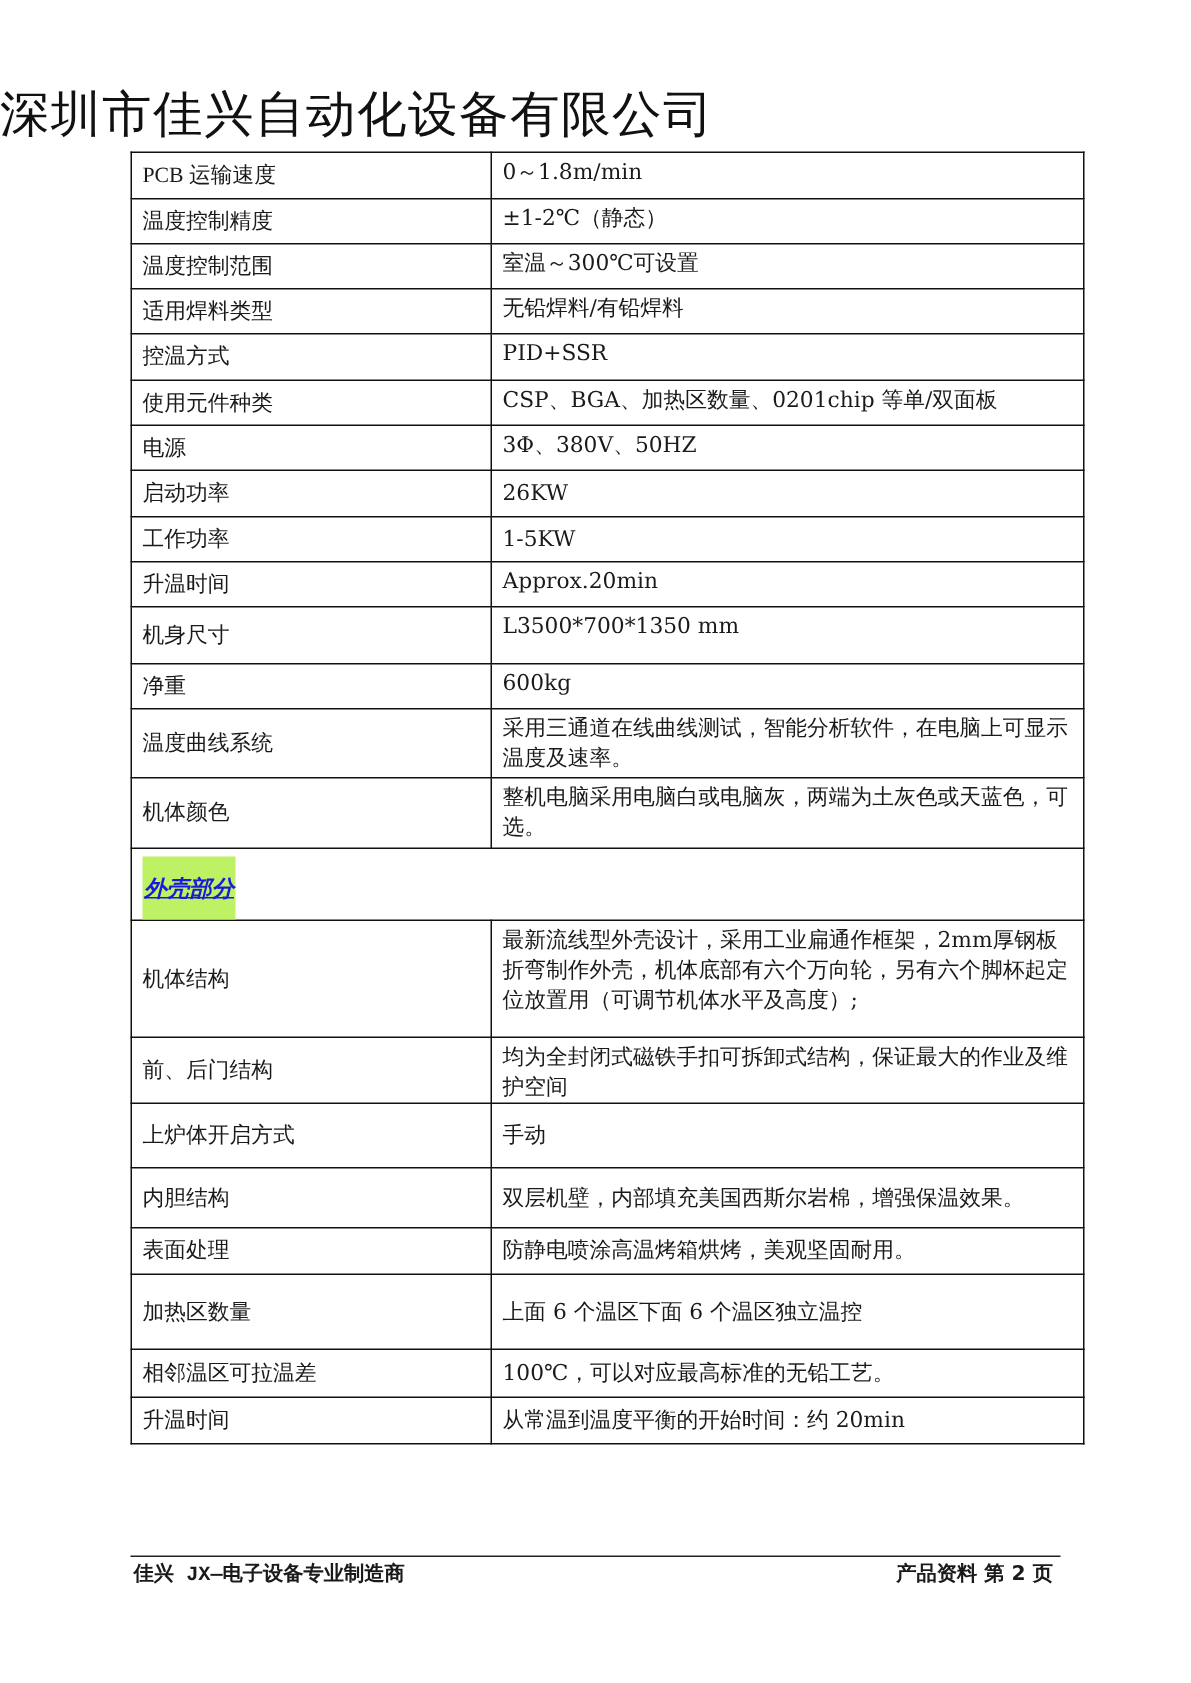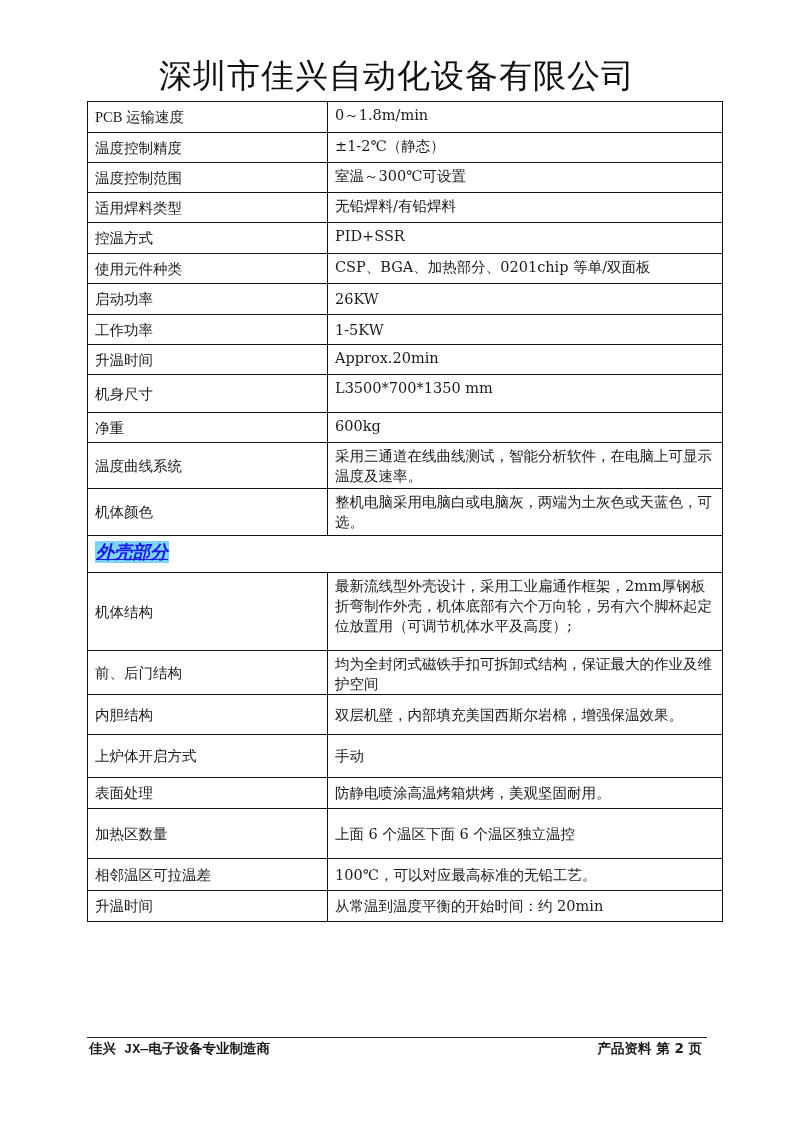--- a/index.html
+++ b/index.html
@@ -1,31 +1,31 @@
 <!DOCTYPE html>
 <html><head>
 <meta charset="utf-8">
 <style>
   html, body { margin: 0; padding: 0; background: #ffffff; }
   body { width: 794px; height: 1122px; position: relative; overflow: hidden;
          font-family: "DejaVu Serif", "Liberation Serif", serif; color: #1a1a1a; }
-  .title { position: absolute; left: 0; width: 794px; top: 54px; text-align: center;
+  .title { position: absolute; left: 0; width: 794px; top: 54px; 
            font-size: 33px; letter-spacing: 1px; font-family: "DejaVu Sans", sans-serif;
            font-weight: normal; color: #111; line-height: 44px; }
   table.spec { position: absolute; left: 87px; top: 101px; width: 636px;
                border-collapse: collapse; table-layout: fixed; }
   table.spec td { border: 1.5px solid #111; padding: 0 7px; vertical-align: middle;
                   font-size: 14.5px; line-height: 20px; }
   table.spec td.label { width: 225px; font-family: Liberation Serif, serif; font-size: 14.5px; }
   table.spec td.value { vertical-align: top; padding-top: 3px; }
   table.spec td.value.mid { vertical-align: middle; padding-top: 0; }
   table.spec td.section { vertical-align: top; padding-top: 5px; }
-  .sec-title { display: inline-block; background: #7dd3fc; color: #1a1adc; font-style: italic;
-               font-weight: bold; text-decoration: underline; font-size: 18px;
-               font-family: "DejaVu Sans", sans-serif; line-height: 22px; padding: 0 1px; }
+  .sec-title { display: inline-block; background: #bef264; color: #1a1adc; font-style: italic;
+               font-weight: bold; text-decoration: underline; font-size: 15px;
+               font-family: "DejaVu Sans", sans-serif; line-height: 22px; padding: 10px 1px; }
   .footer-line { position: absolute; left: 87px; width: 620px; top: 1037px; border-top: 1px solid #222; }
   .footer-left { position: absolute; left: 89px; top: 1040px; font-size: 13.5px; font-weight: bold;
                  font-family: Liberation Mono, monospace; }
   .footer-right { position: absolute; right: 92px; top: 1040px; font-size: 13.5px; font-weight: bold;
                   font-family: "DejaVu Sans", sans-serif; text-align: center; }
 </style>
 </head>
 <body>
 
 <div class="title">深圳市佳兴自动化设备有限公司</div>
@@ -47,21 +47,25 @@
     <tr style="height:30px">
         <td class="label">适用焊料类型</td>
         <td class="value">无铅焊料/有铅焊料</td>
       </tr>
     <tr style="height:31px">
         <td class="label">控温方式</td>
         <td class="value">PID+SSR</td>
       </tr>
     <tr style="height:30px">
         <td class="label">使用元件种类</td>
-        <td class="value">CSP、BGA、加热部分、0201chip 等单/双面板</td>
+        <td class="value">CSP、BGA、加热区数量、0201chip 等单/双面板</td>
+      </tr>
+    <tr style="height:30px">
+        <td class="label">电源</td>
+        <td class="value">3Φ、380V、50HZ</td>
       </tr>
     <tr style="height:31px">
         <td class="label">启动功率</td>
         <td class="value mid">26KW</td>
       </tr>
     <tr style="height:30px">
         <td class="label">工作功率</td>
         <td class="value mid">1-5KW</td>
       </tr>
     <tr style="height:30px">
@@ -89,27 +93,27 @@
         <td colspan="2" class="section"><span class="sec-title">外壳部分</span></td>
       </tr>
     <tr style="height:78px">
         <td class="label">机体结构</td>
         <td class="value">最新流线型外壳设计，采用工业扁通作框架，2mm厚钢板折弯制作外壳，机体底部有六个万向轮，另有六个脚杯起定位放置用（可调节机体水平及高度）;</td>
       </tr>
     <tr style="height:43px">
         <td class="label">前、后门结构</td>
         <td class="value">均为全封闭式磁铁手扣可拆卸式结构，保证最大的作业及维护空间</td>
       </tr>
+    <tr style="height:43px">
+        <td class="label">上炉体开启方式</td>
+        <td class="value mid">手动</td>
+      </tr>
     <tr style="height:40px">
         <td class="label">内胆结构</td>
         <td class="value mid">双层机壁，内部填充美国西斯尔岩棉，增强保温效果。</td>
-      </tr>
-    <tr style="height:43px">
-        <td class="label">上炉体开启方式</td>
-        <td class="value mid">手动</td>
       </tr>
     <tr style="height:31px">
         <td class="label">表面处理</td>
         <td class="value mid">防静电喷涂高温烤箱烘烤，美观坚固耐用。</td>
       </tr>
 
     <tr style="height:50px">
         <td class="label">加热区数量</td>
         <td class="value mid">上面 6 个温区下面 6 个温区独立温控</td>
       </tr>

